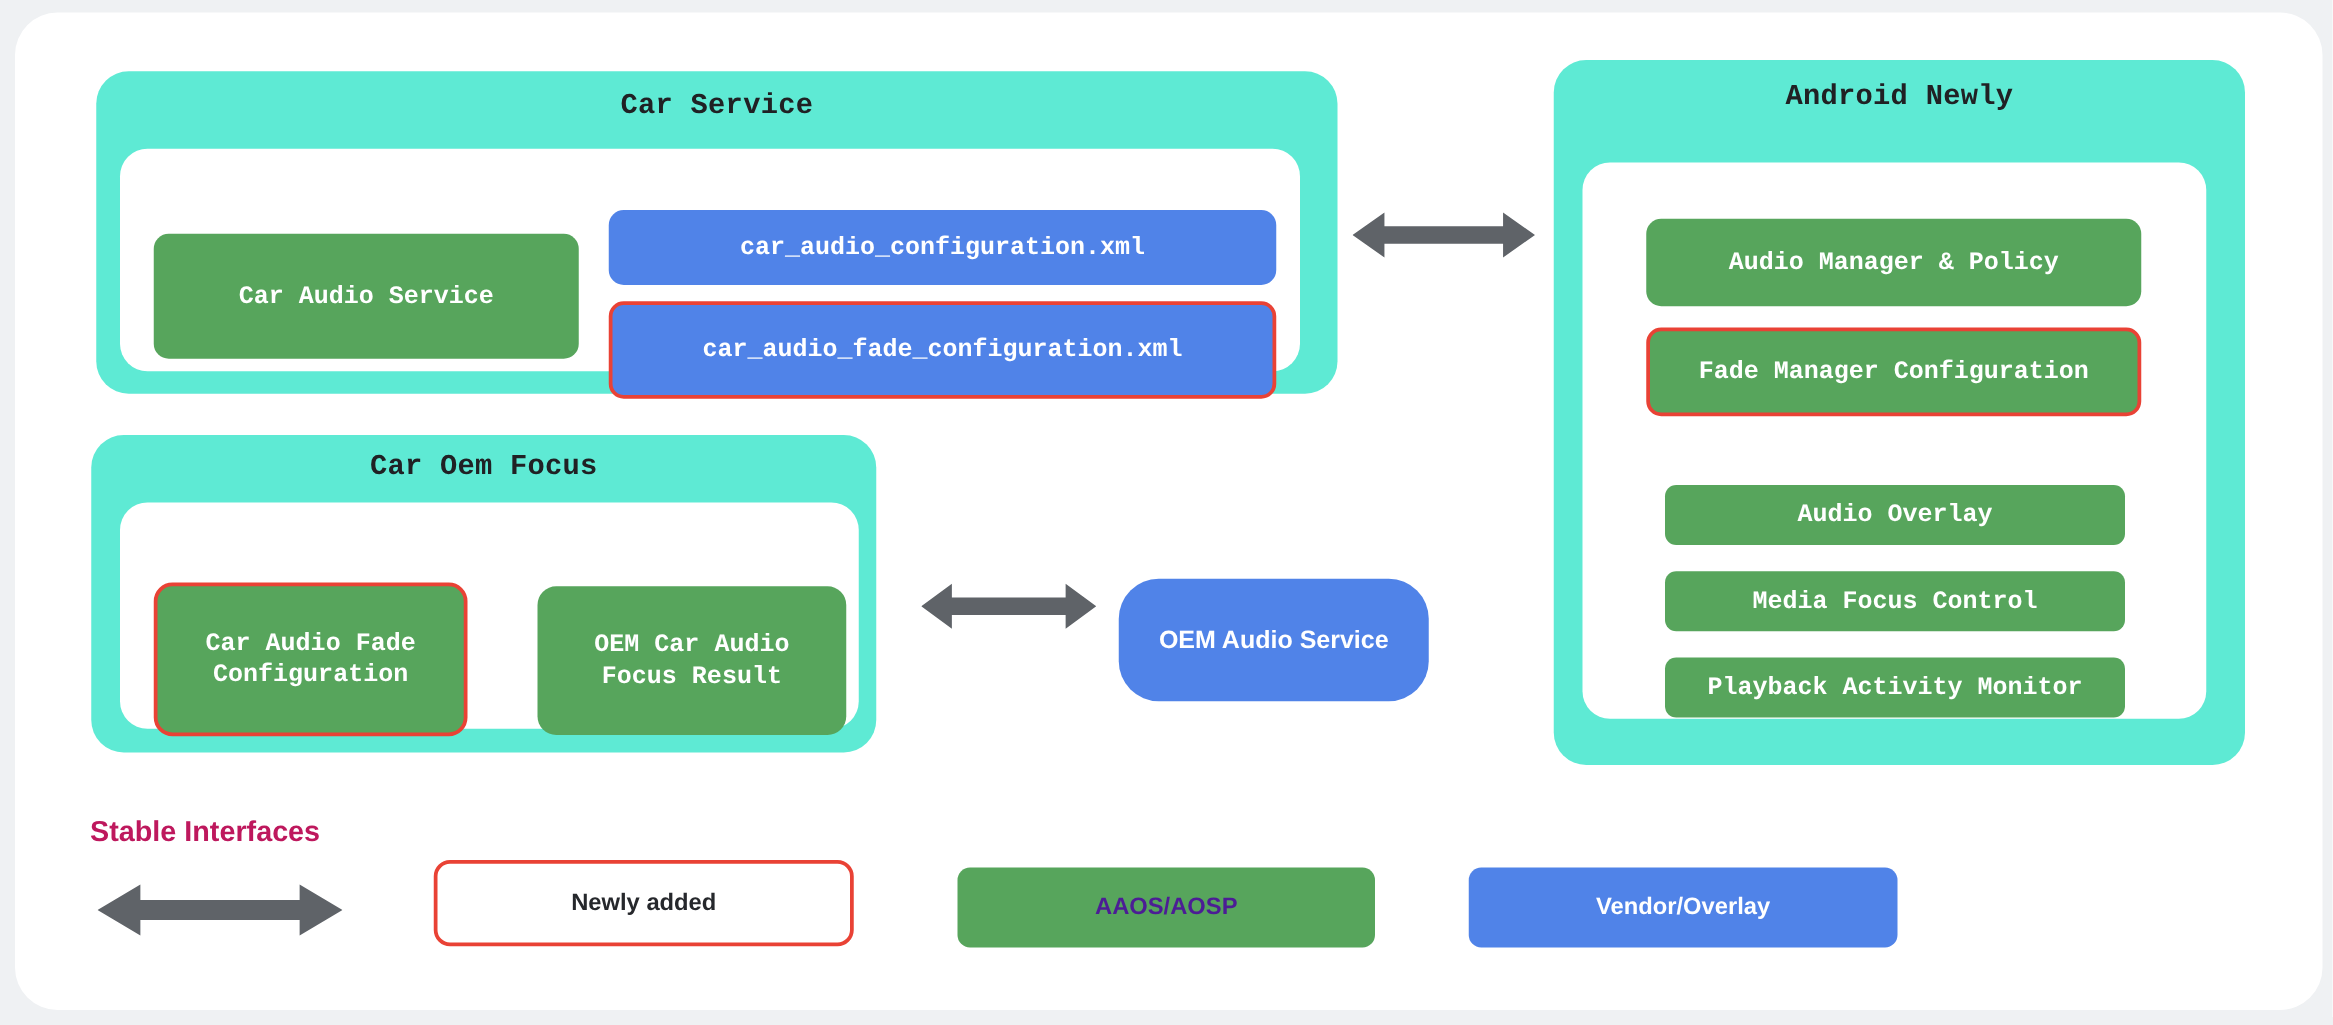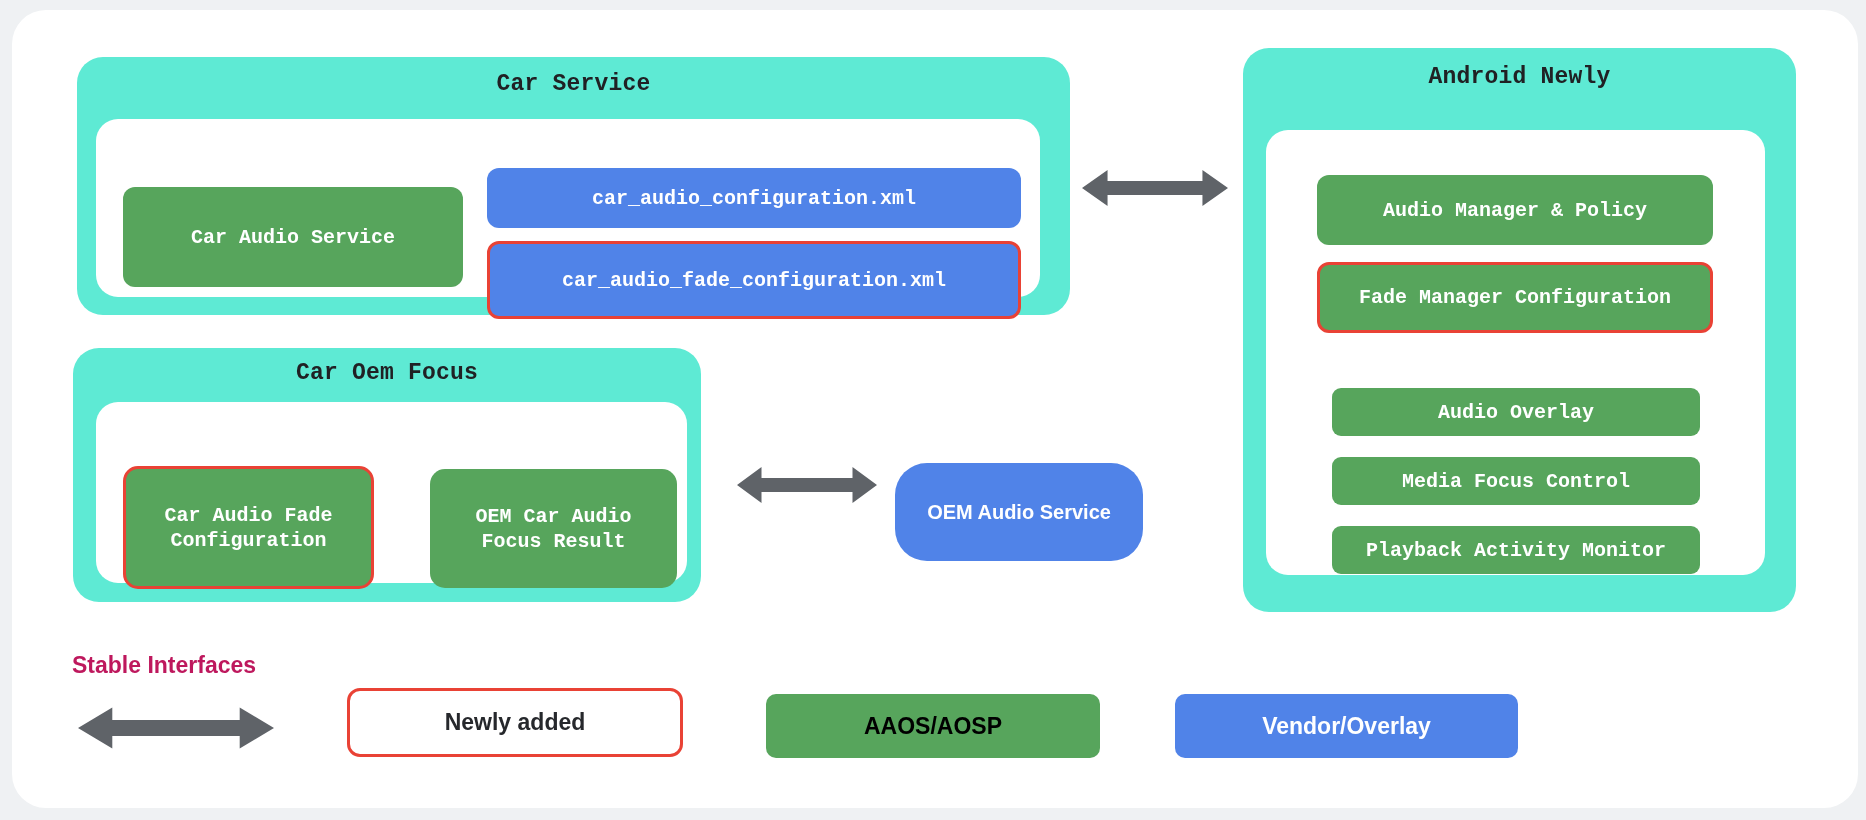--- a/index.html
+++ b/index.html
@@ -57,21 +57,21 @@
   }
   .green { background: #57a55c; }
   .blue  { background: #5083e8; }
   .hl    { border: 3px solid #e94235; }
   .legend-box {
     position: absolute;
     display: flex;
     align-items: center;
     justify-content: center;
     font-weight: bold;
-    font-size: 23px;
+    font-size: 19px;
     box-sizing: border-box;
     border-radius: 10px;
   }
   .legend-outline {
     background: #ffffff;
     border: 3px solid #e94235;
     border-radius: 13px;
     color: #26282c;
   }
   .legend-label {
@@ -132,15 +132,15 @@
 <div class="legend-label" style="left:72px; top:652px;">Stable Interfaces</div>
 
 <div class="abs" style="left:78px; top:703px; width:196px; height:50px;">
   <svg class="arrow" width="196" height="50" viewBox="0 0 160 44" preserveAspectRatio="none">
     <polygon points="0,22 28,4 28,15 132,15 132,4 160,22 132,40 132,29 28,29 28,40" fill="#5f6368"></polygon>
   </svg>
 </div>
 
 <div class="legend-box legend-outline" style="left:347px; top:688px; width:336px; height:69px;">Newly added</div>
 
-<div class="legend-box green" style="left:766px; top:694px; width:334px; height:64px; color:#000000;">AAOS/AOSP</div>
+<div class="legend-box green" style="left:766px; top:694px; width:334px; height:64px; color:#4c1d95;">AAOS/AOSP</div>
 
 <div class="legend-box blue" style="left:1175px; top:694px; width:343px; height:64px; color:#ffffff;">Vendor/Overlay</div>
 
 </body></html>

